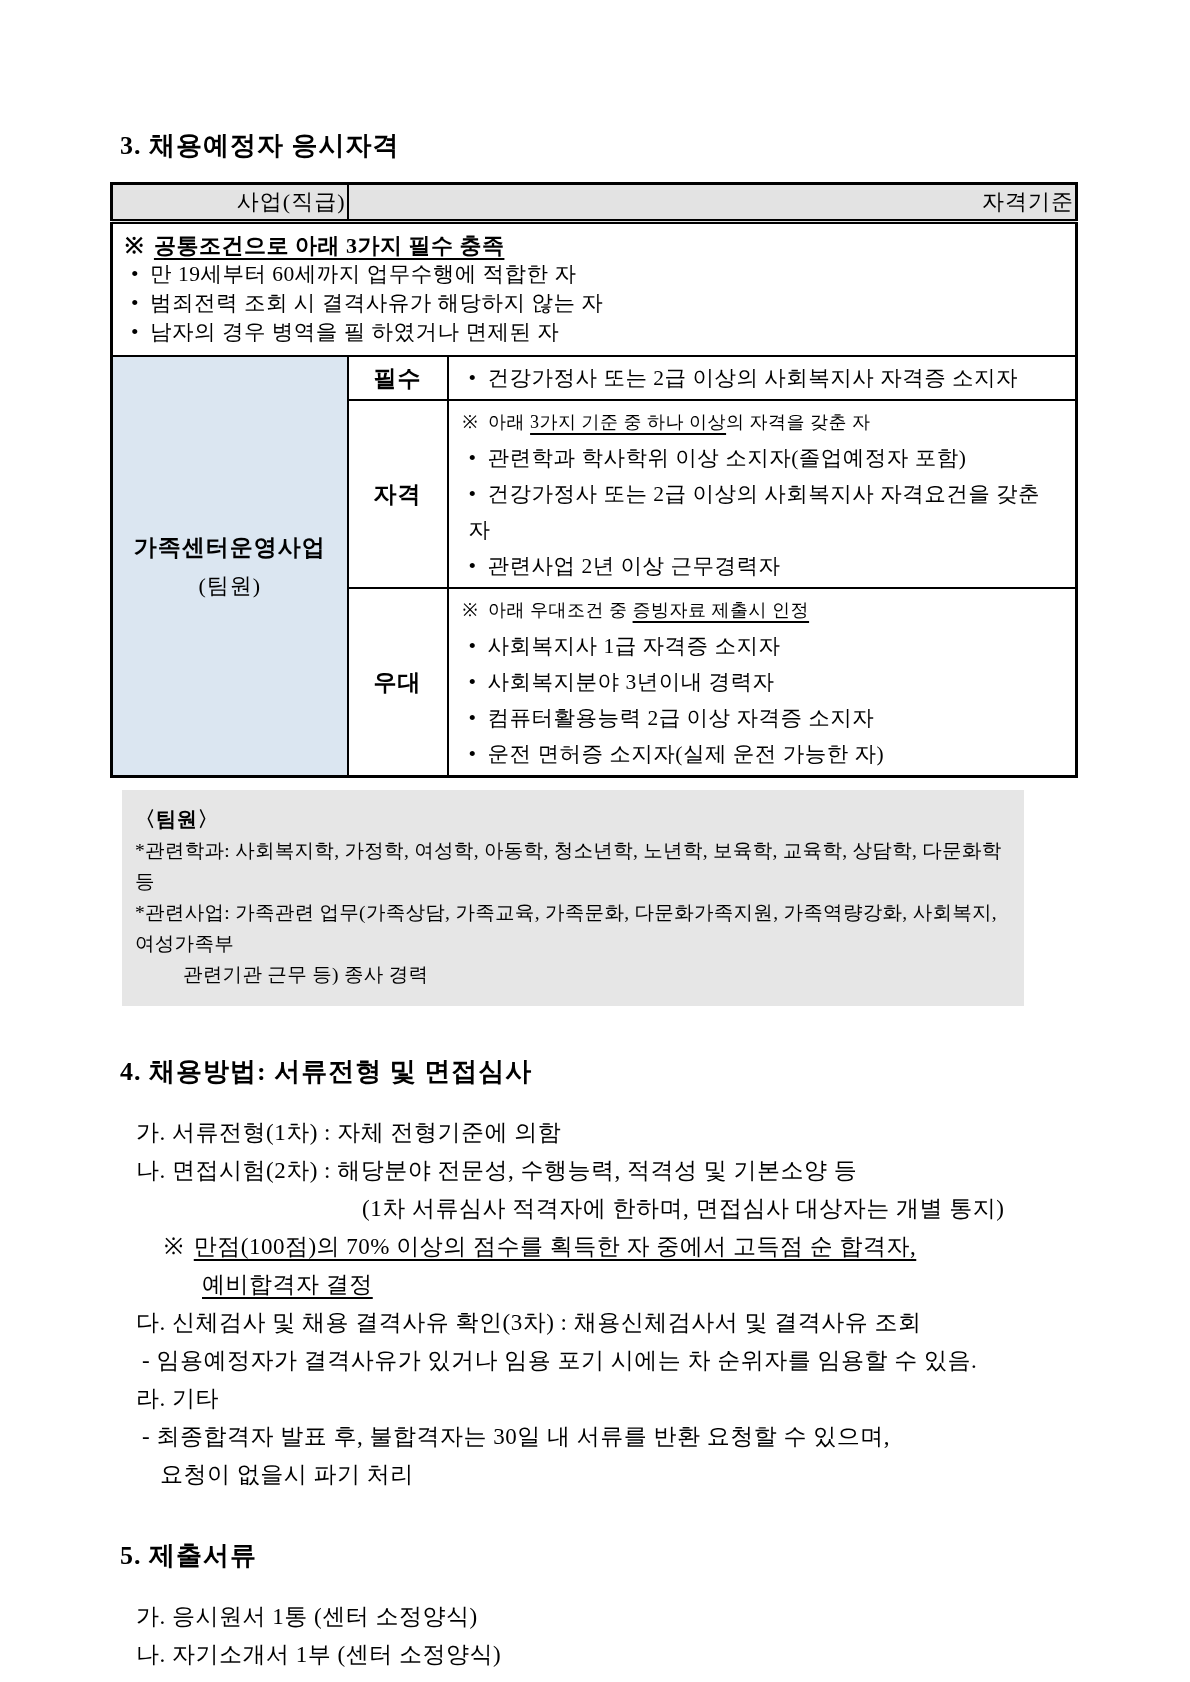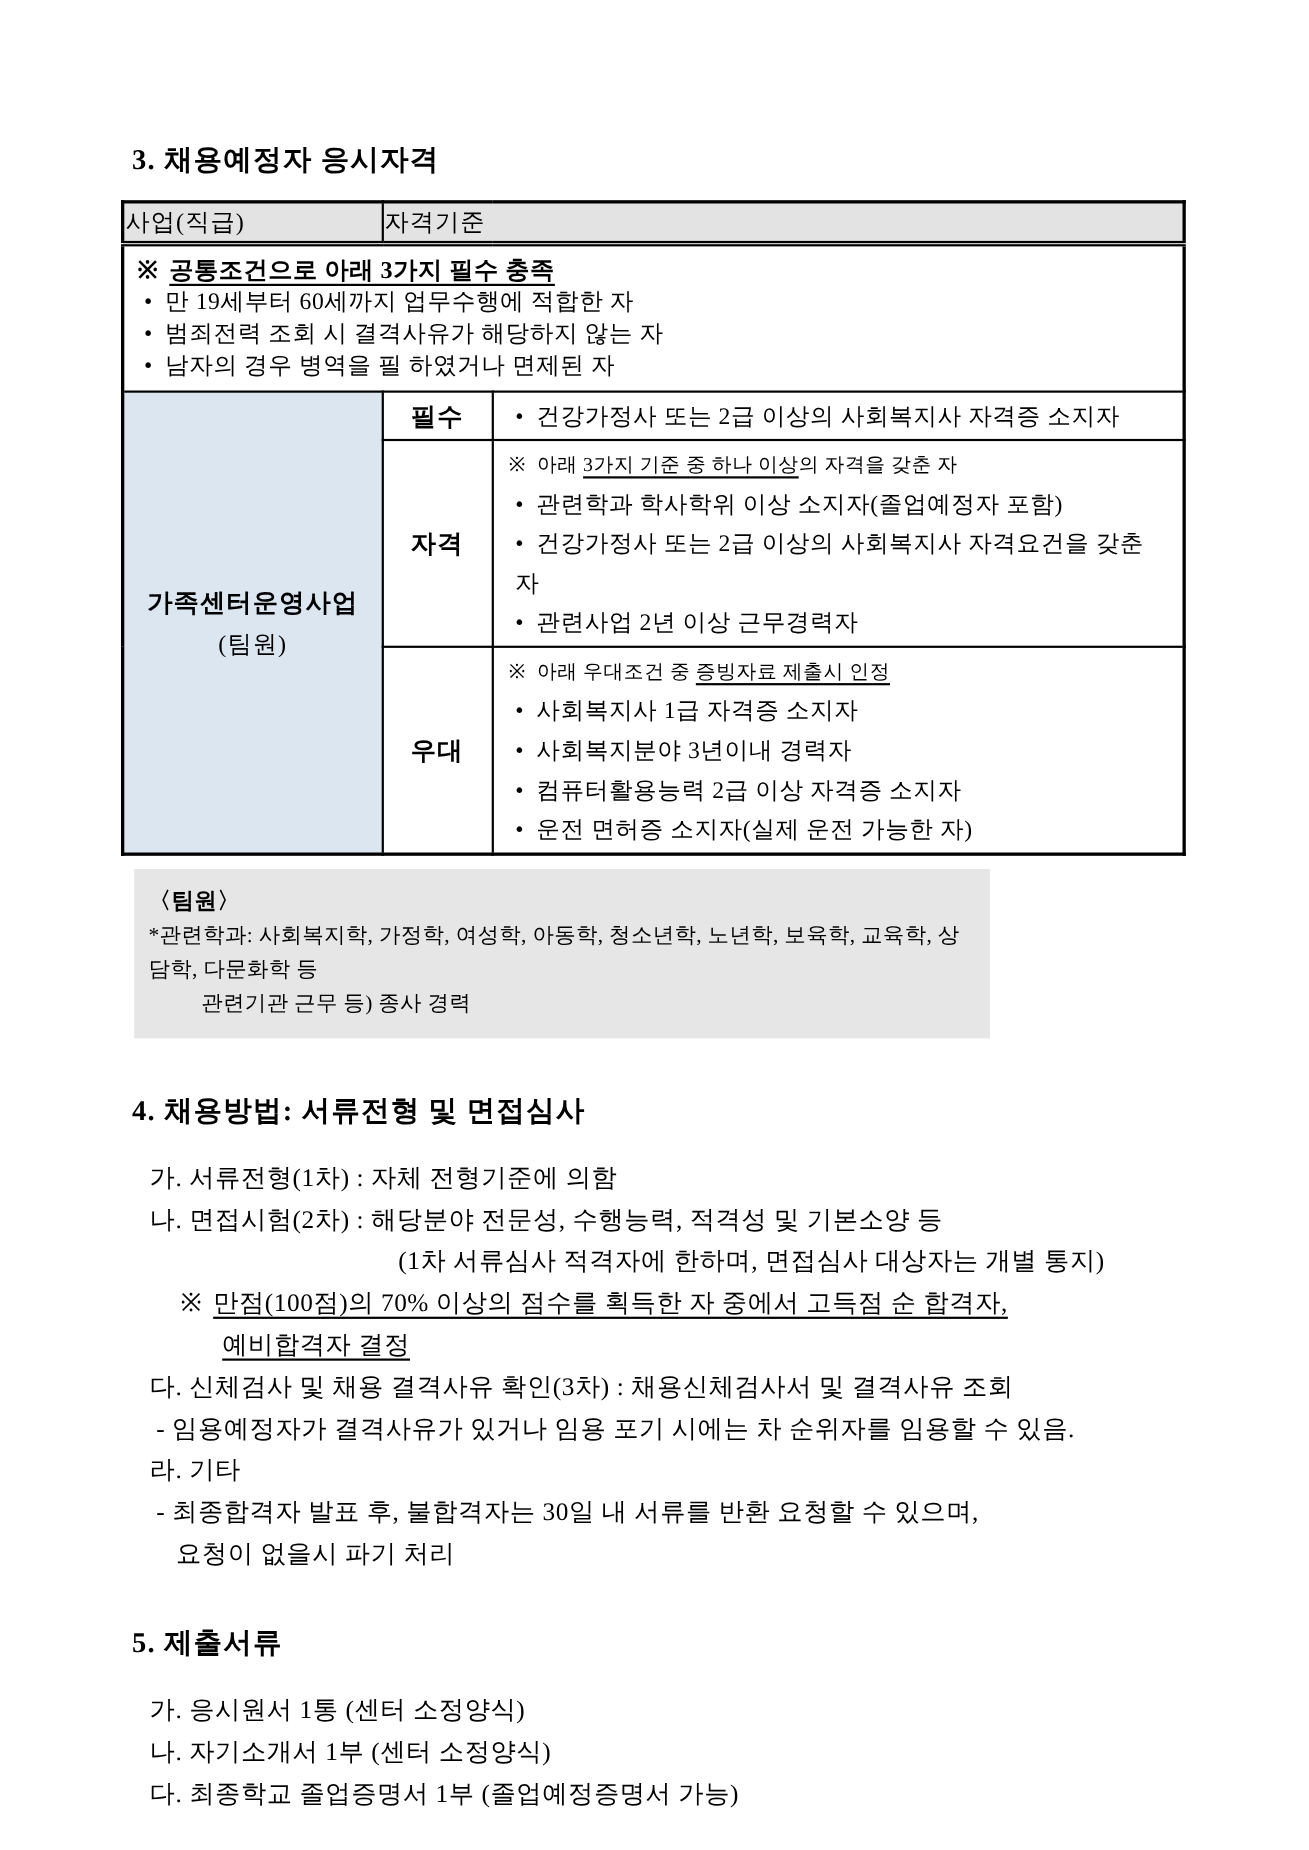--- a/index.html
+++ b/index.html
@@ -27,21 +27,21 @@
     border-collapse:collapse;
     table-layout:fixed;
   }
   table.elig, table.elig th, table.elig td { border:2px solid #000; }
   table.elig { border:3px solid #000; }
   table.elig th {
     background:#e3e3e3;
     font-weight:normal;
     font-size:22px;
     height:32px;
-    text-align:left;
+    text-align:right;
     border-bottom:5px double #000;
     letter-spacing:1px;
   }
   td.common-cell {
     padding:7px 10px 8px 12px;
     font-size:21.5px;
     line-height:29px;
     letter-spacing:0.5px;
   }
   .common-heading { font-weight:bold; font-size:22px; }
@@ -76,21 +76,21 @@
     vertical-align:middle;
     letter-spacing:0.5px;
   }
   tr.req-row { height:44px; }
   tr.qual-row { height:174px; }
   tr.pref-row { height:187px; }
   .cell-heading { font-weight:normal; font-size:18px; }
   
   .footnote {
     margin:12px 0 0 122px;
-    width:778px;
+    width:902px;
     box-sizing:border-box;
     background:#e6e6e6;
     padding:14px 14px 16px 13px;
     font-size:19.5px;
     line-height:31px;
     letter-spacing:0.3px;
   }
   .footnote-title { font-weight:bold; font-size:20.5px; }
   .fn-cont { padding-left:48px; }
   
@@ -165,20 +165,21 @@
           <div class="bullet-line">컴퓨터활용능력 2급 이상 자격증 소지자</div>
           <div class="bullet-line">운전 면허증 소지자(실제 운전 가능한 자)</div>
         </td>
       </tr>
     </tbody>
   </table>
 
   <div class="footnote">
     <div class="footnote-title">〈팀원〉</div>
     <div>*관련학과: 사회복지학, 가정학, 여성학, 아동학, 청소년학, 노년학, 보육학, 교육학, 상담학, 다문화학 등</div>
+    <div>*관련사업: 가족관련 업무(가족상담, 가족교육, 가족문화, 다문화가족지원, 가족역량강화, 사회복지, 여성가족부</div>
     <div class="fn-cont">관련기관 근무 등) 종사 경력</div>
   </div>
 
   <div class="sec4">
     <div class="sec-title">4. 채용방법: 서류전형 및 면접심사</div>
     <div class="body-line first-line">가. 서류전형(1차) : 자체 전형기준에 의함</div>
     <div class="body-line">나. 면접시험(2차) : 해당분야 전문성, 수행능력, 적격성 및 기본소양 등</div>
     <div class="body-line cont-na">(1차 서류심사 적격자에 한하며, 면접심사 대상자는 개별 통지)</div>
     <div class="body-line note-block"><span class="marker">※</span><span class="u">만점(100점)의 70% 이상의 점수를 획득한 자 중에서 고득점 순 합격자,</span></div>
     <div class="body-line note-line2"><span class="u">예비합격자 결정</span></div>

